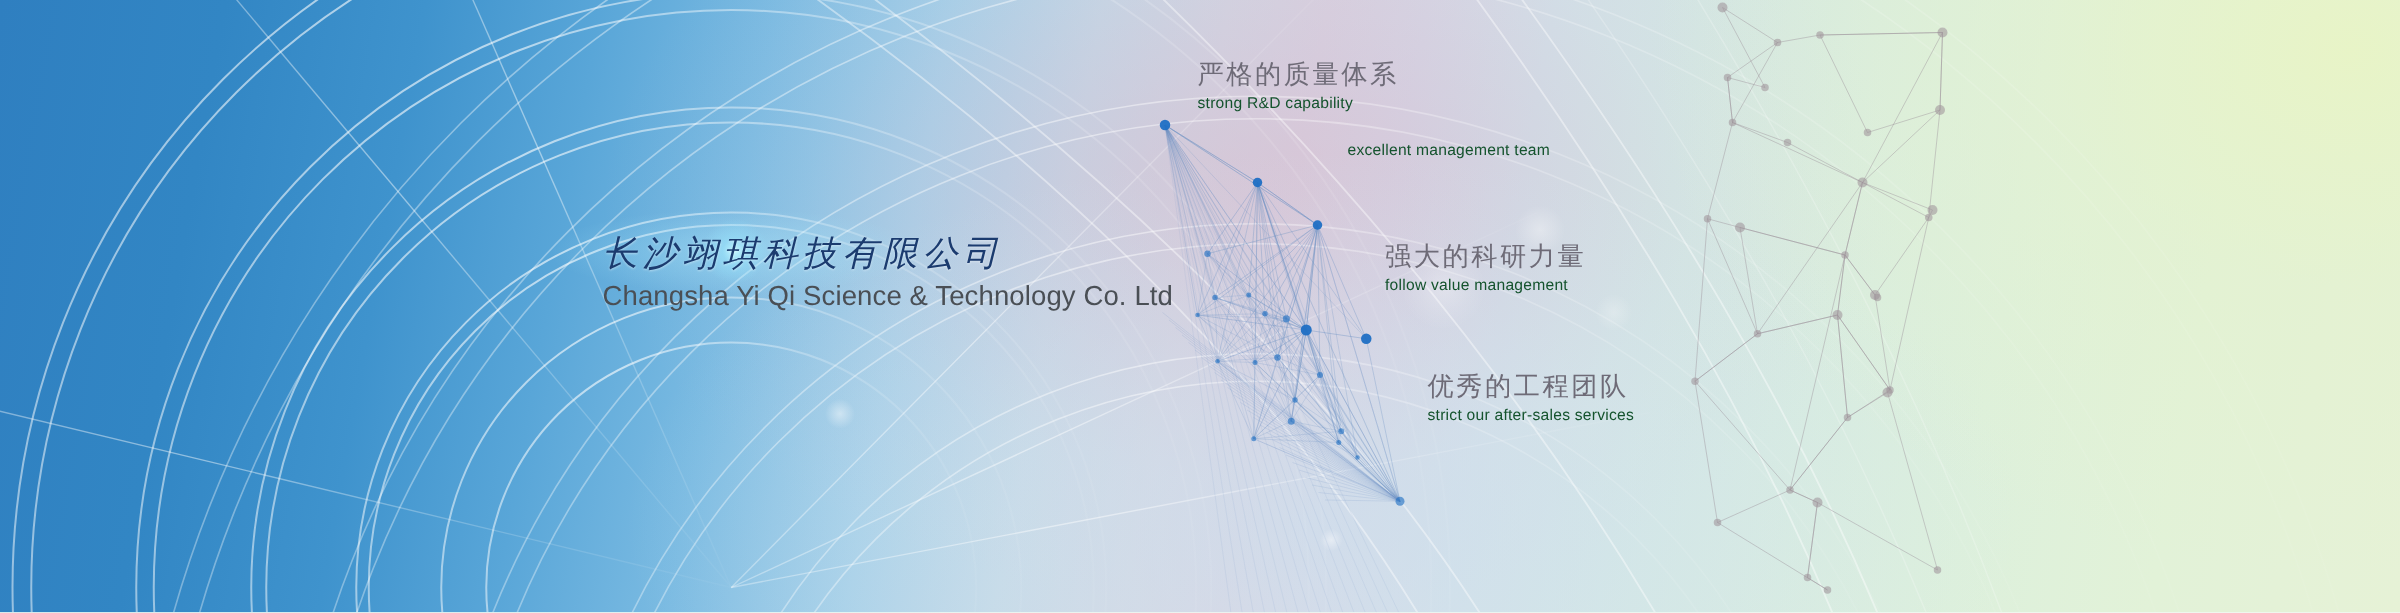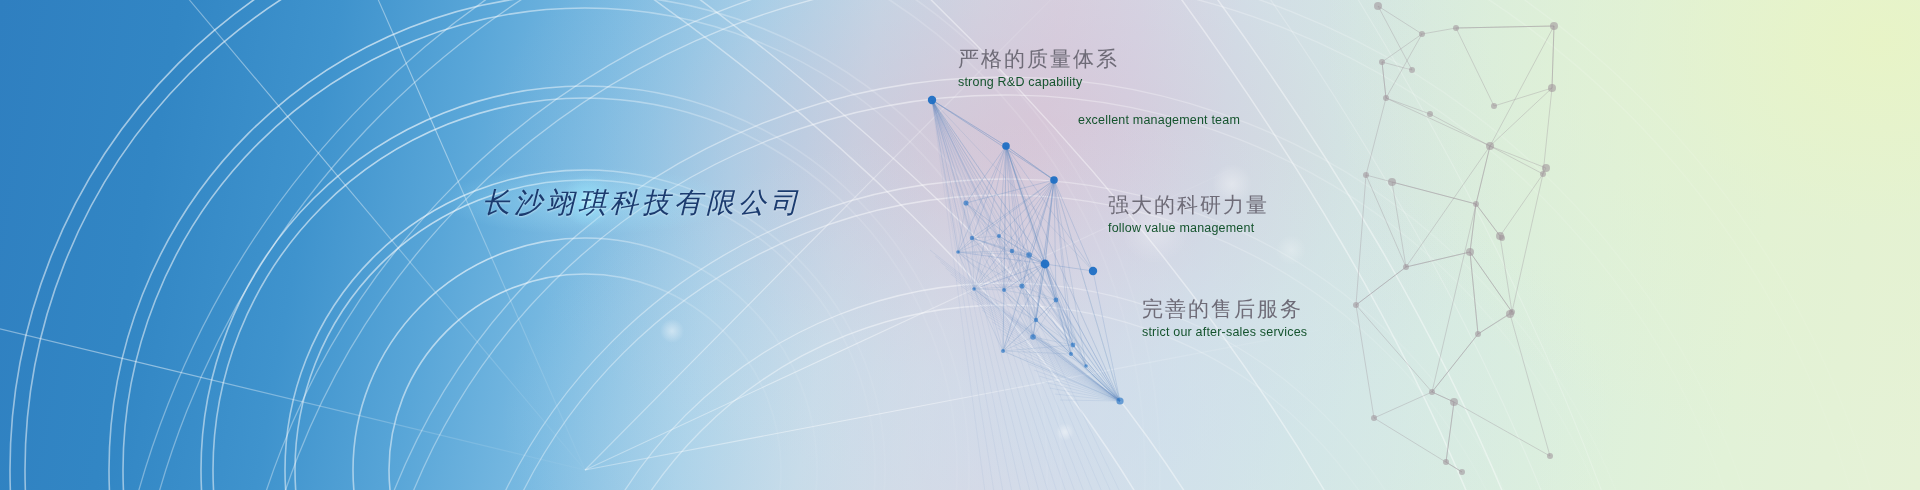--- a/index.html
+++ b/index.html
@@ -509,34 +509,35 @@
         <circle cx="1071" cy="354" r="2" fill="#1f6fc4" fill-opacity="0.62"></circle>
         <circle cx="974" cy="289" r="1.8" fill="#1f6fc4" fill-opacity="0.62"></circle>
         <circle cx="958" cy="252" r="1.8" fill="#1f6fc4" fill-opacity="0.62"></circle>
         <circle cx="1003" cy="351" r="2" fill="#1f6fc4" fill-opacity="0.62"></circle>
         <circle cx="1086" cy="366" r="1.8" fill="#1f6fc4" fill-opacity="0.62"></circle>
       </g>
   </svg>
 
   <div id="title-block">
     <div id="company-name-cn">长沙翊琪科技有限公司</div>
+    <div id="company-name-en">Changsha Yi Qi Science &amp; Technology Co. Ltd</div>
   </div>
 
   <div class="feature" id="feature-0">
     <div class="cn">严格的质量体系</div>
     <div class="en">strong R&amp;D capability</div>
   </div>
 
   <div class="feature" id="feature-1">
     <div class="en">excellent management team</div>
   </div>
 
   <div class="feature" id="feature-2">
     <div class="cn">强大的科研力量</div>
     <div class="en">follow value management</div>
   </div>
 
   <div class="feature" id="feature-3">
-    <div class="cn">完善的售后服务</div>
+    <div class="cn">优秀的工程团队</div>
     <div class="en">strict our after-sales services</div>
   </div>
 
 </div>
 
 </body></html>

